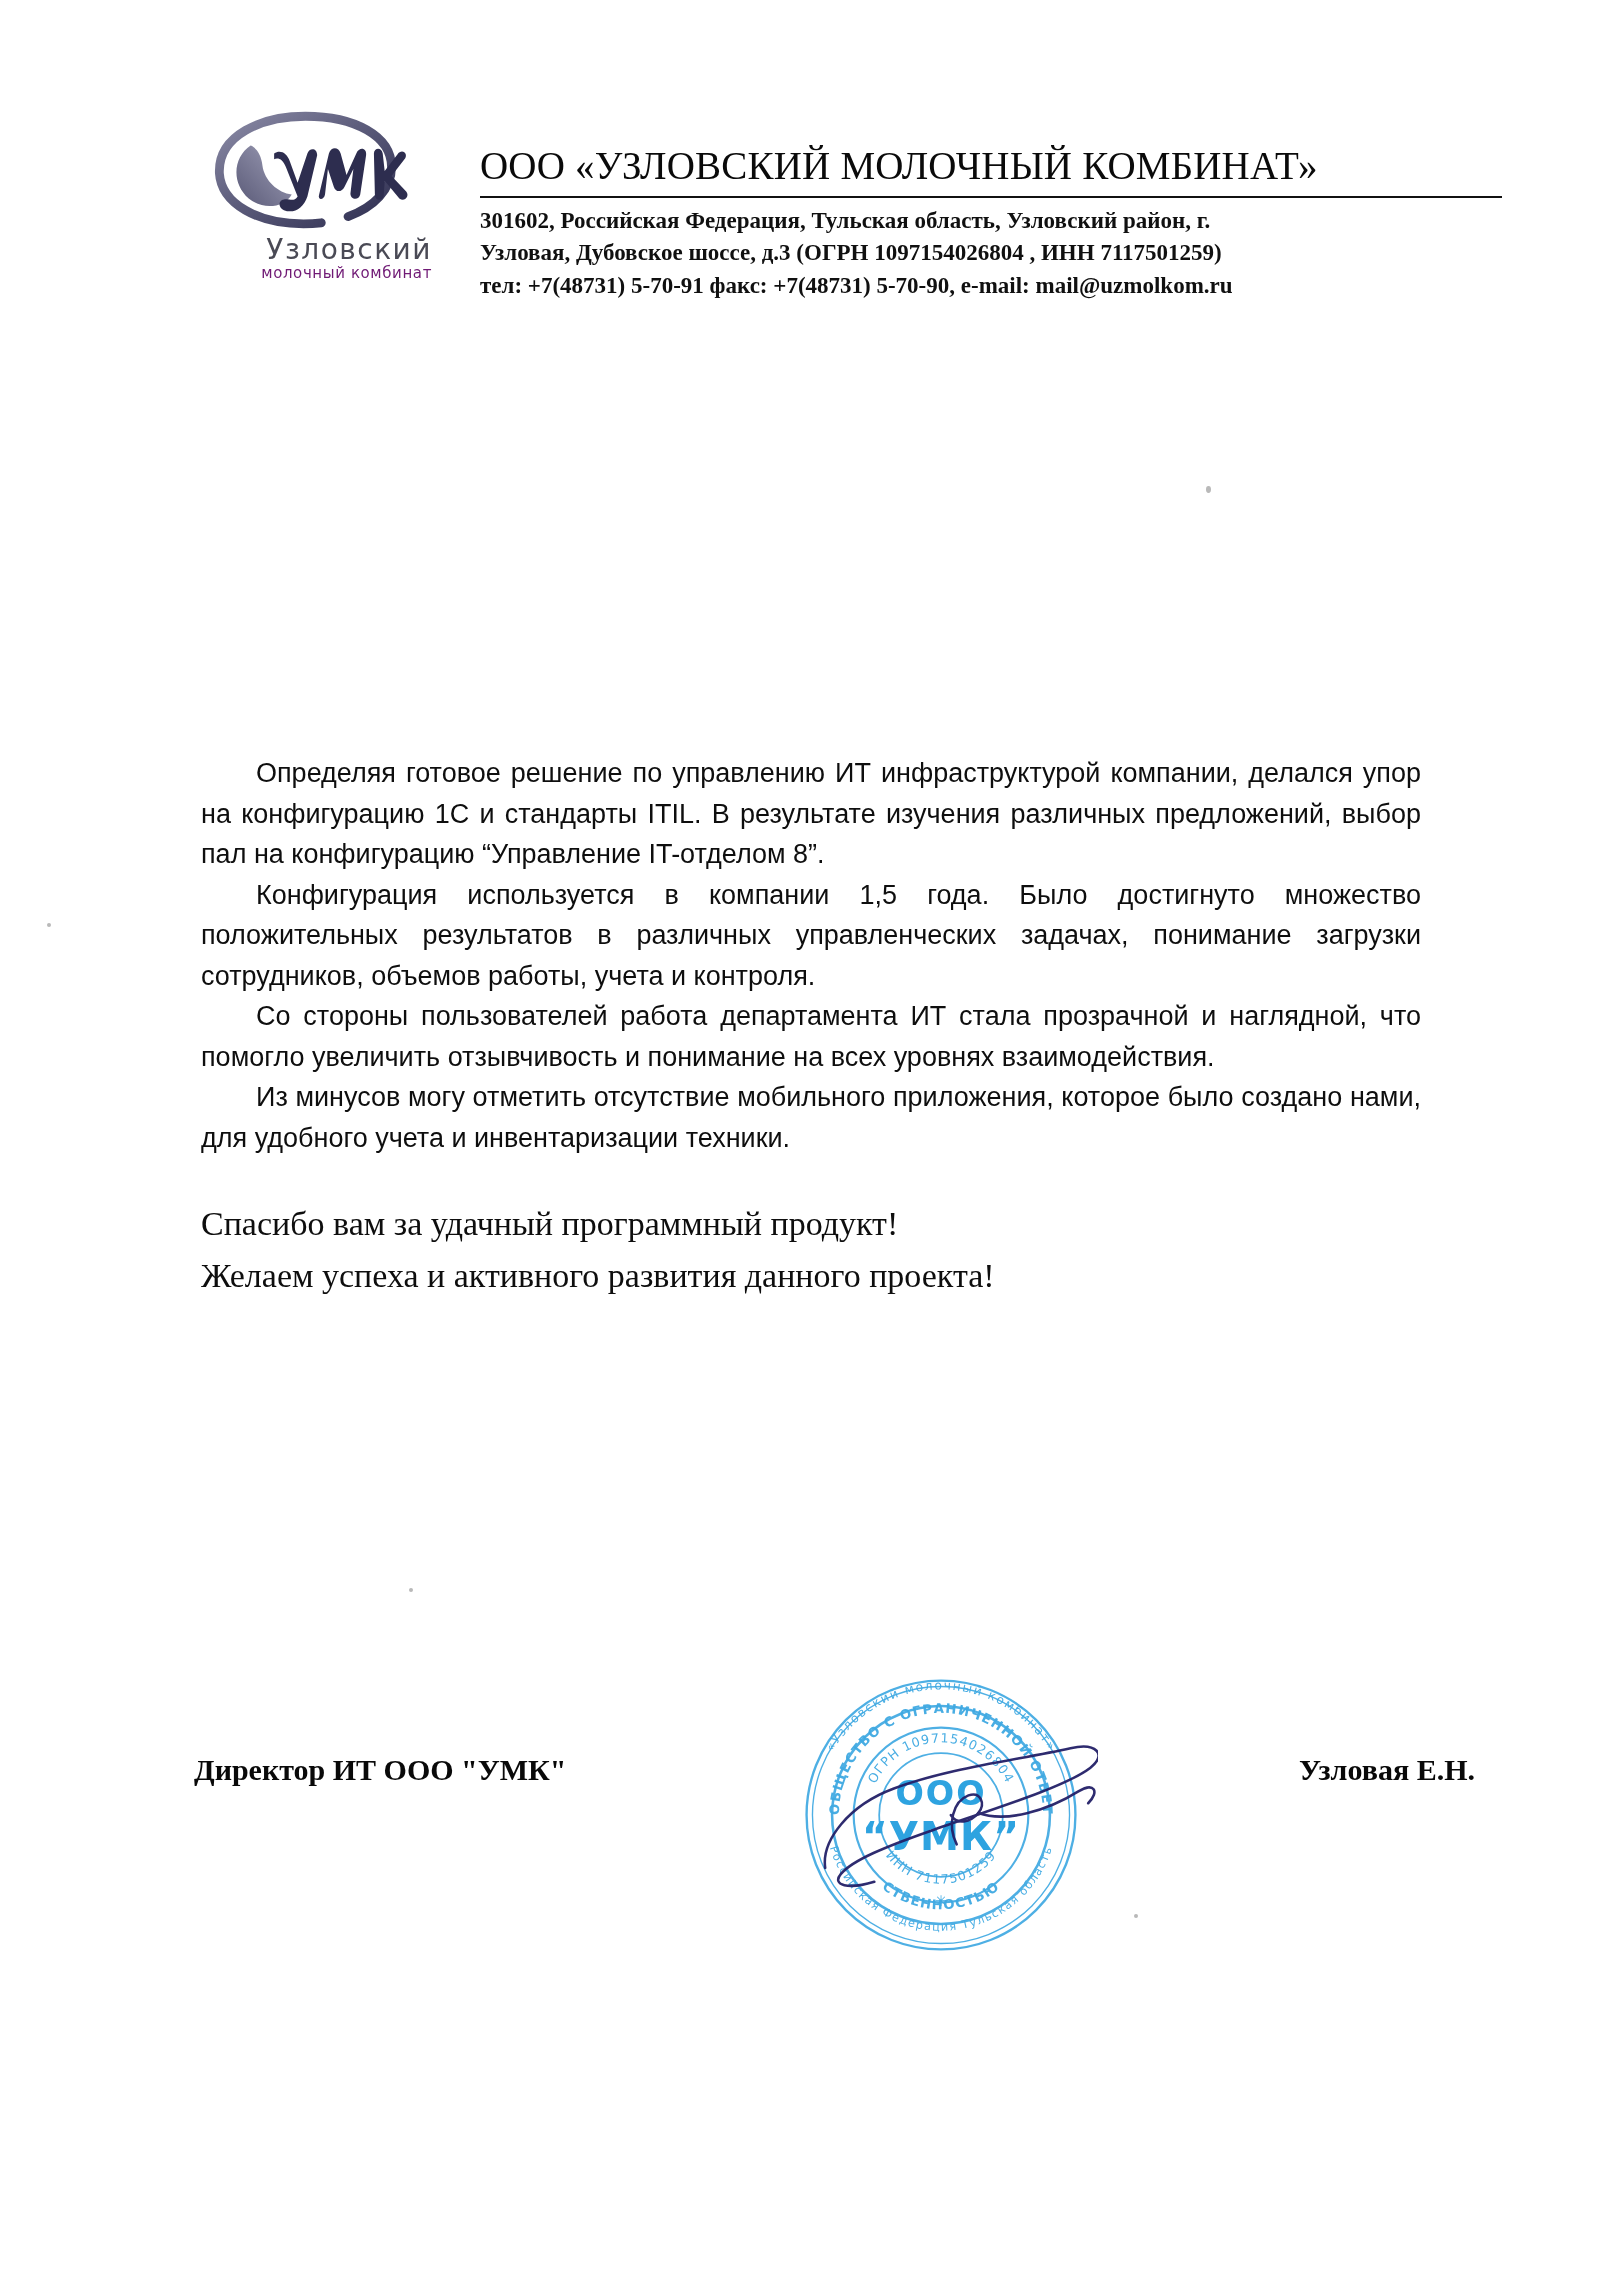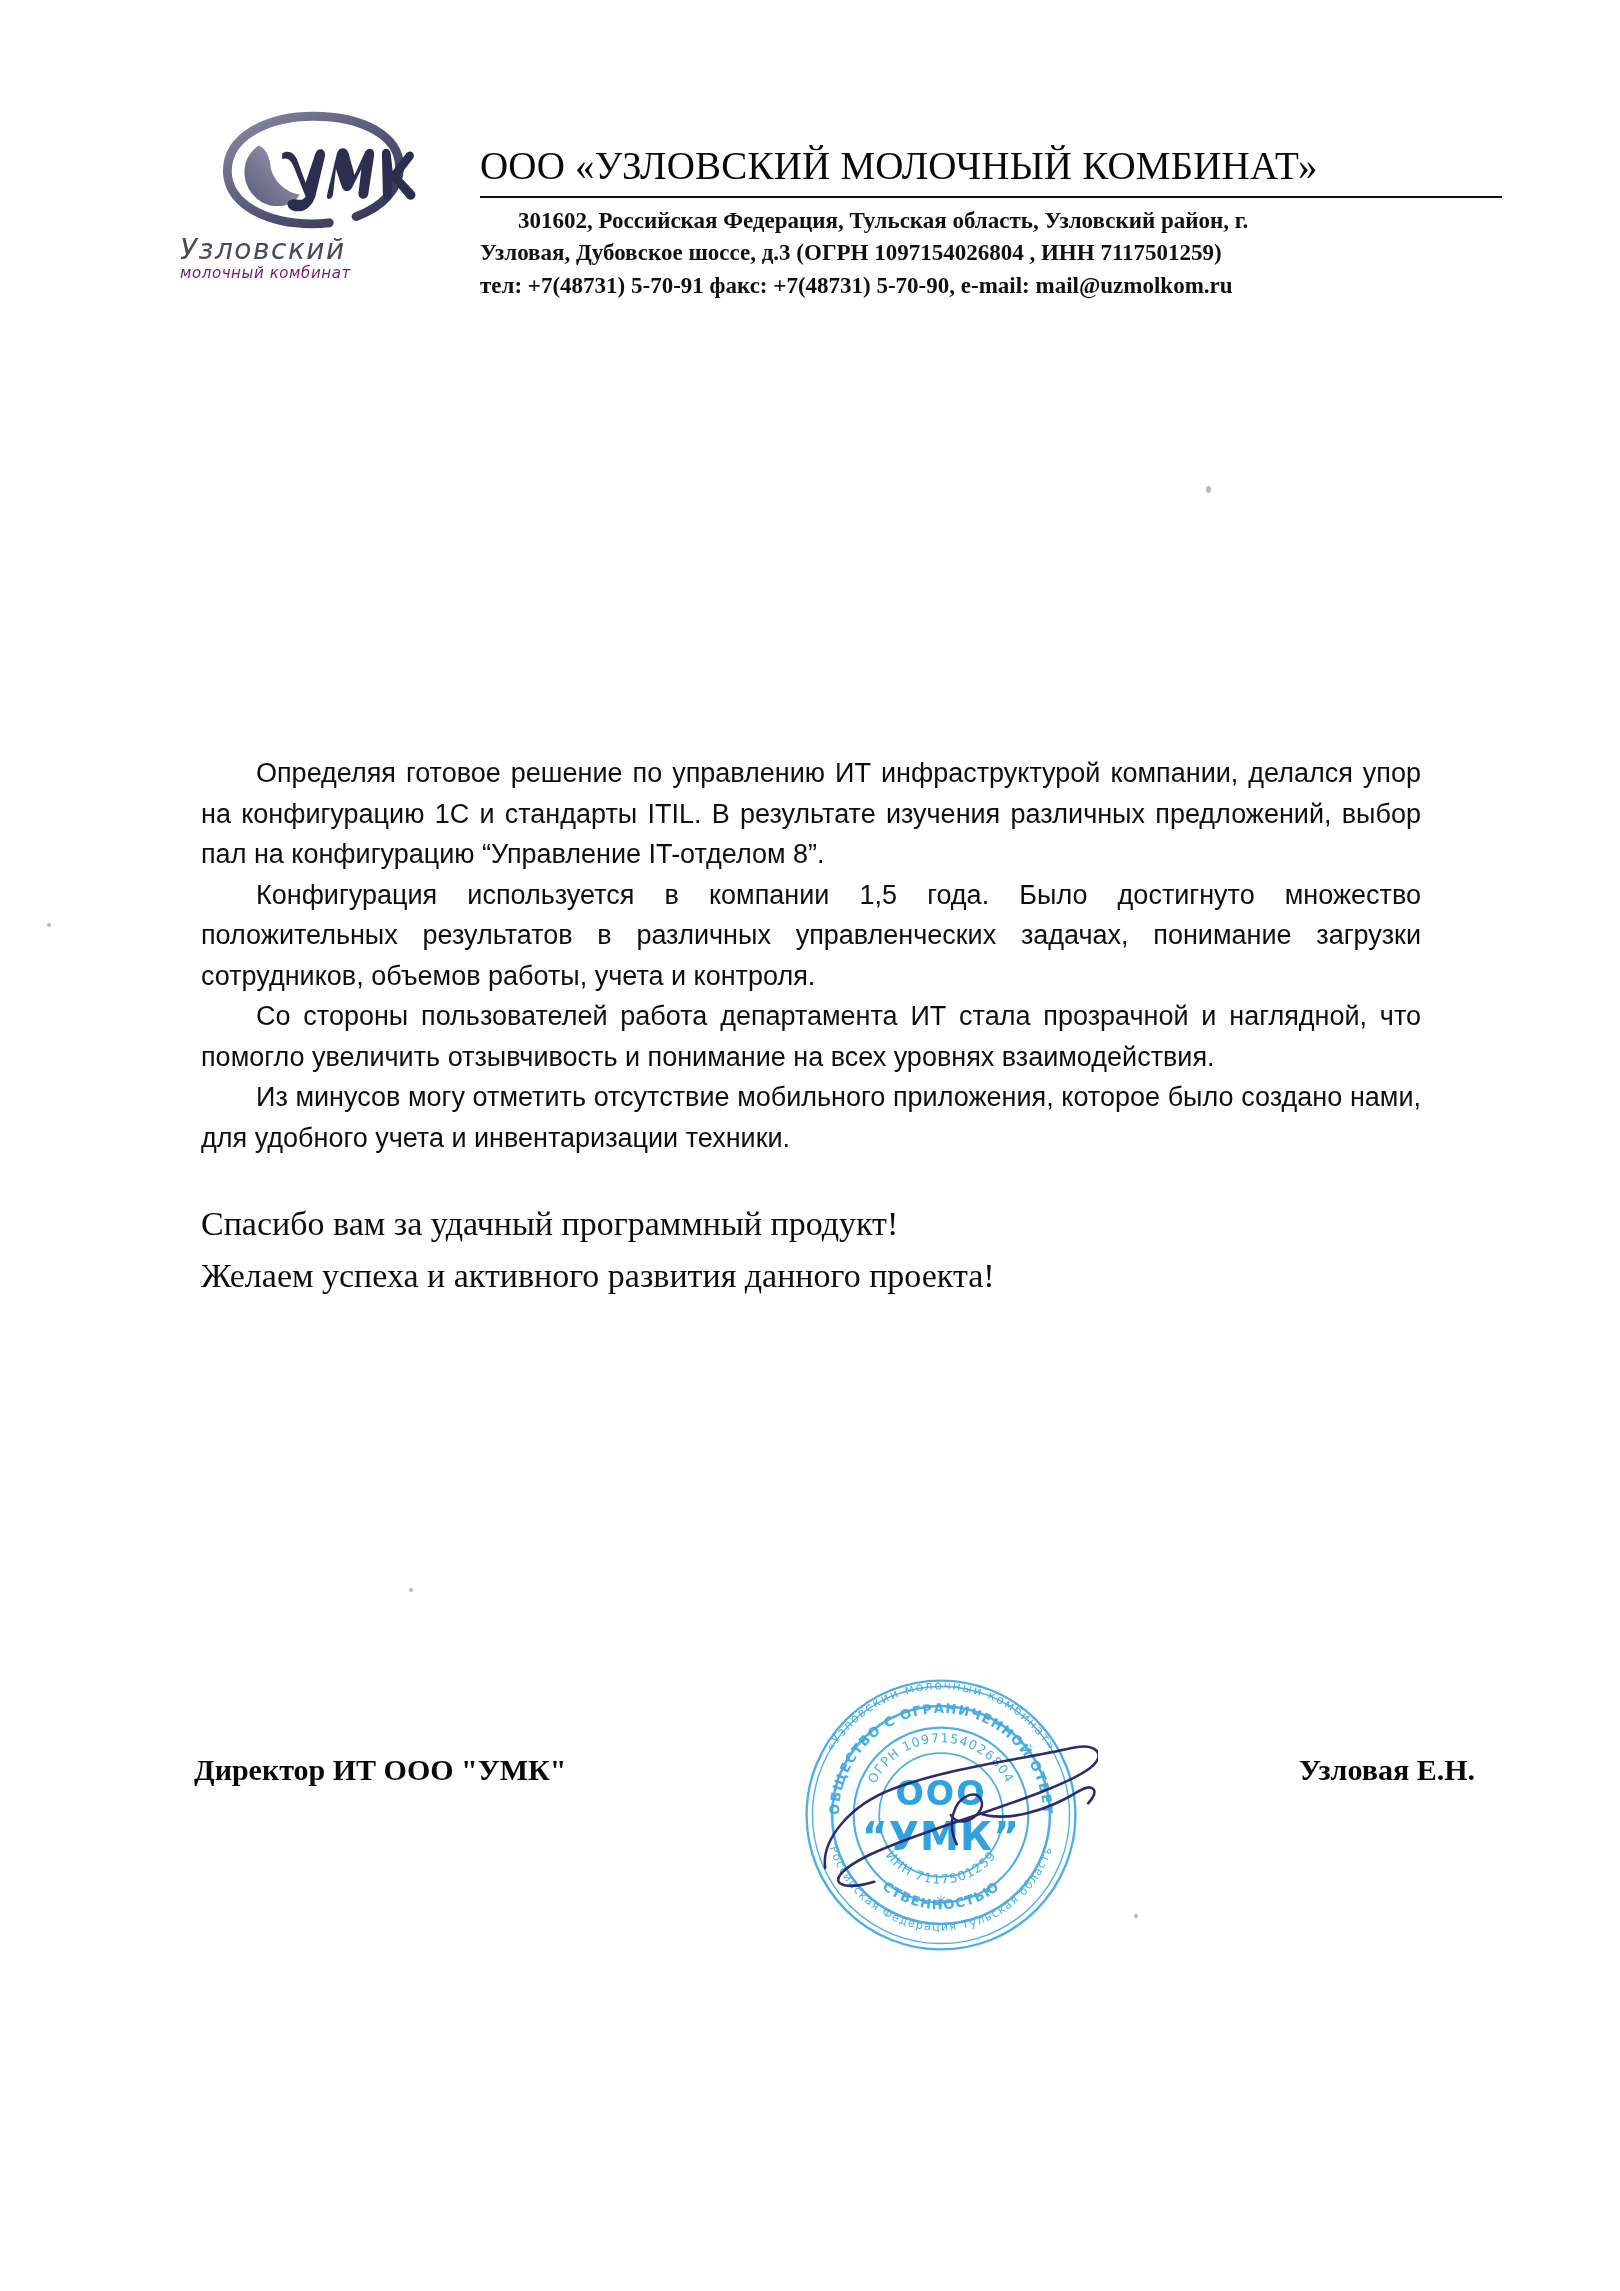--- a/index.html
+++ b/index.html
@@ -22,25 +22,24 @@
   
   .header {
     position: absolute;
     left: 0;
     top: 0;
     width: 1620px;
     height: 353px;
   }
   .logo-block {
     position: absolute;
-    left: 180px;
+    left: 172px;
     top: 110px;
     width: 260px;
-    text-align: left;
-    font-style: italic;
+    text-align: right;
   }
   .logo-mark {
     position: relative;
     width: 225px;
     height: 123px;
     margin: 0 auto;
   }
   .logo-mark svg { display: block; }
   .logo-caption-main {
     font-family: "DejaVu Sans", sans-serif;
@@ -88,21 +87,21 @@
     line-height: 1.42;
     color: #101010;
     white-space: nowrap;
   }
   .addr-line.justify {
     display: block;
     white-space: normal;
     text-align: justify;
     width: 1054px;
   }
-  .addr-line.justify > span { display: inline; margin-left: 38px; }
+  .addr-line.justify > span { display: inline; }
 
   
   .body-text {
     position: absolute;
     left: 201px;
     top: 753px;
     width: 1220px;
     font-family: Liberation Sans, sans-serif;
     font-size: 27px;
     line-height: 1.50;

